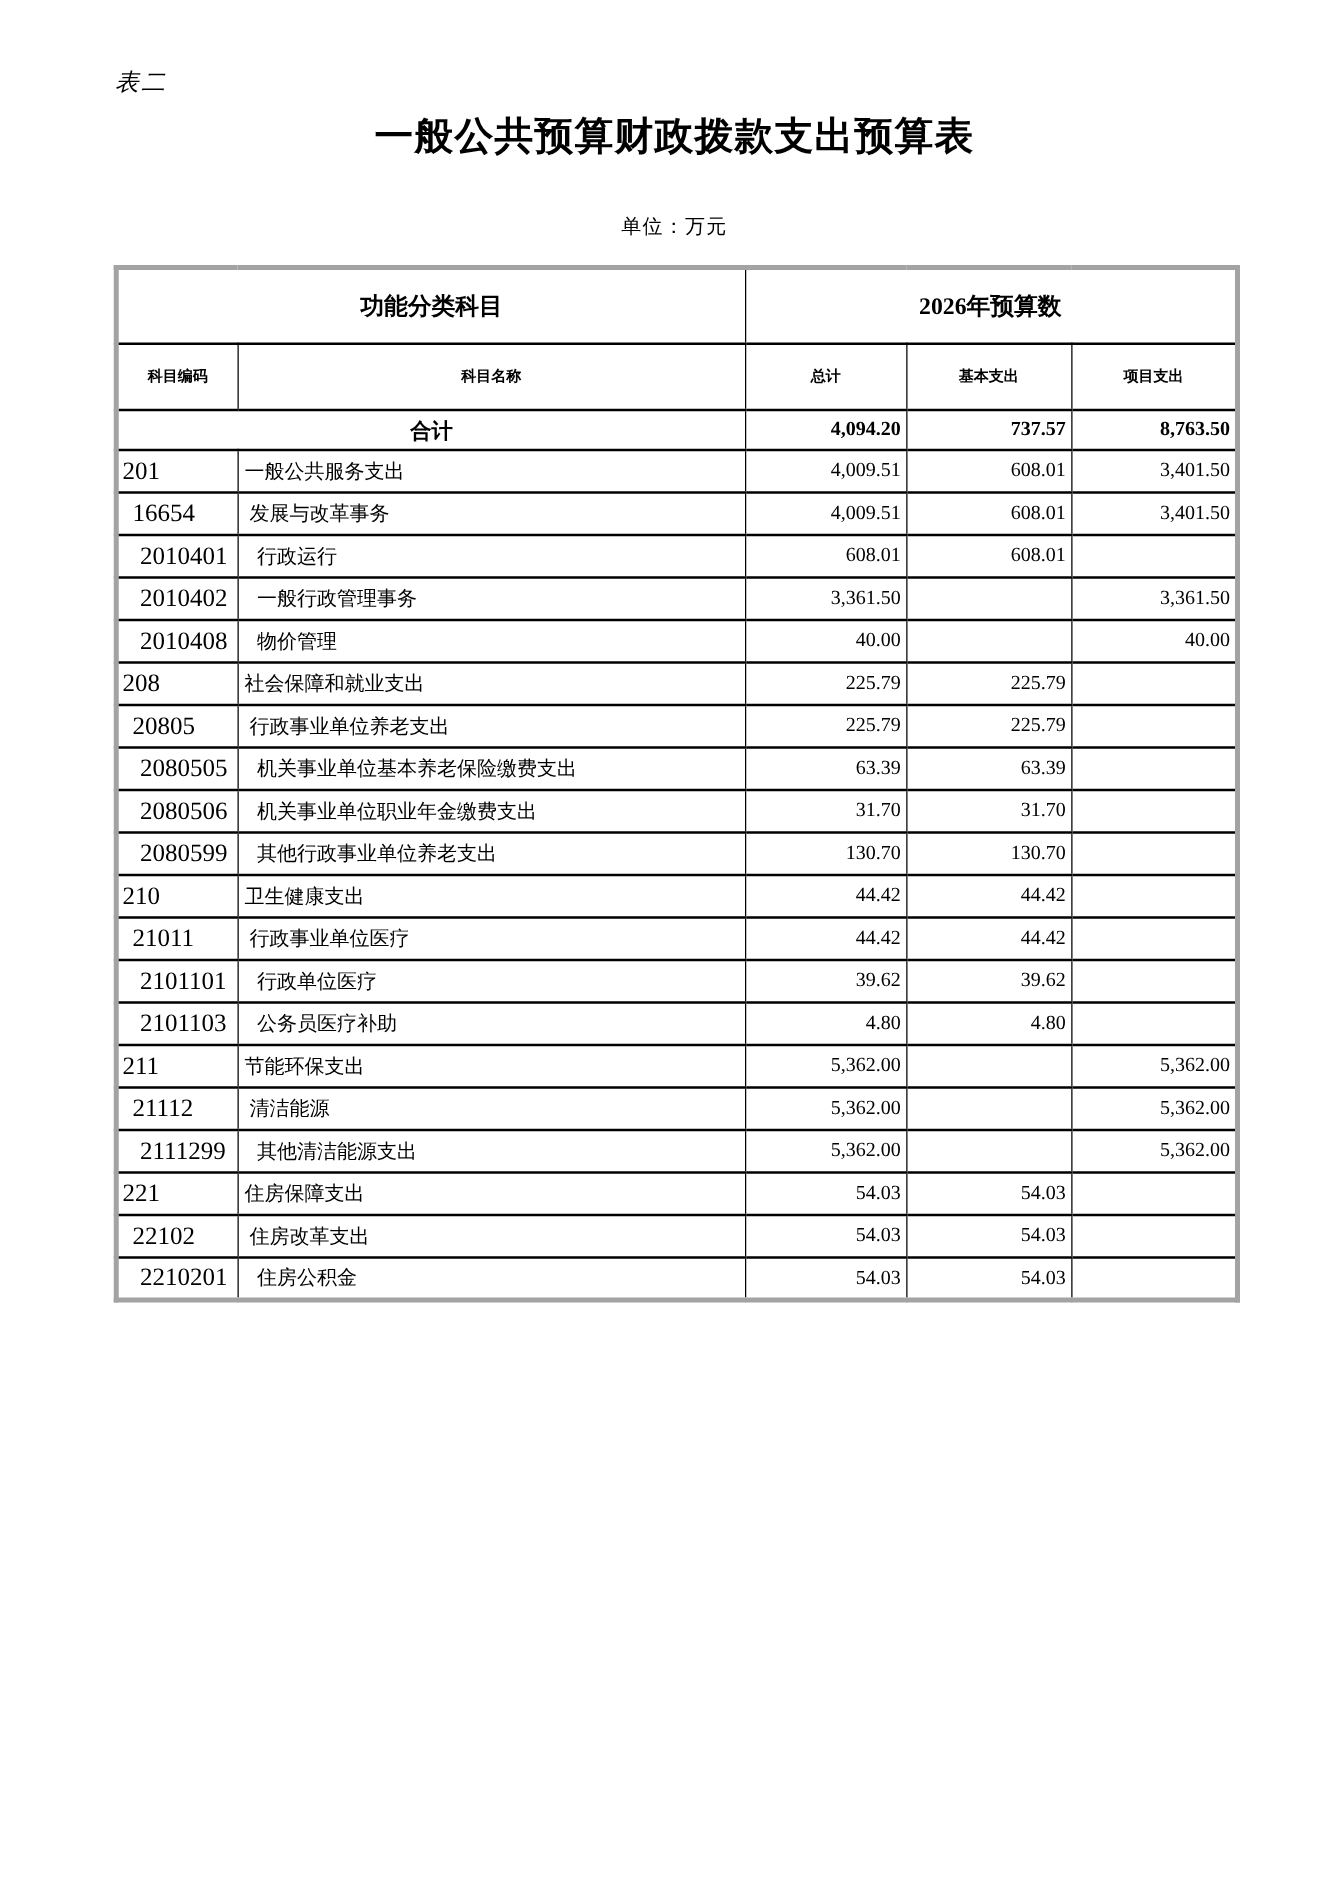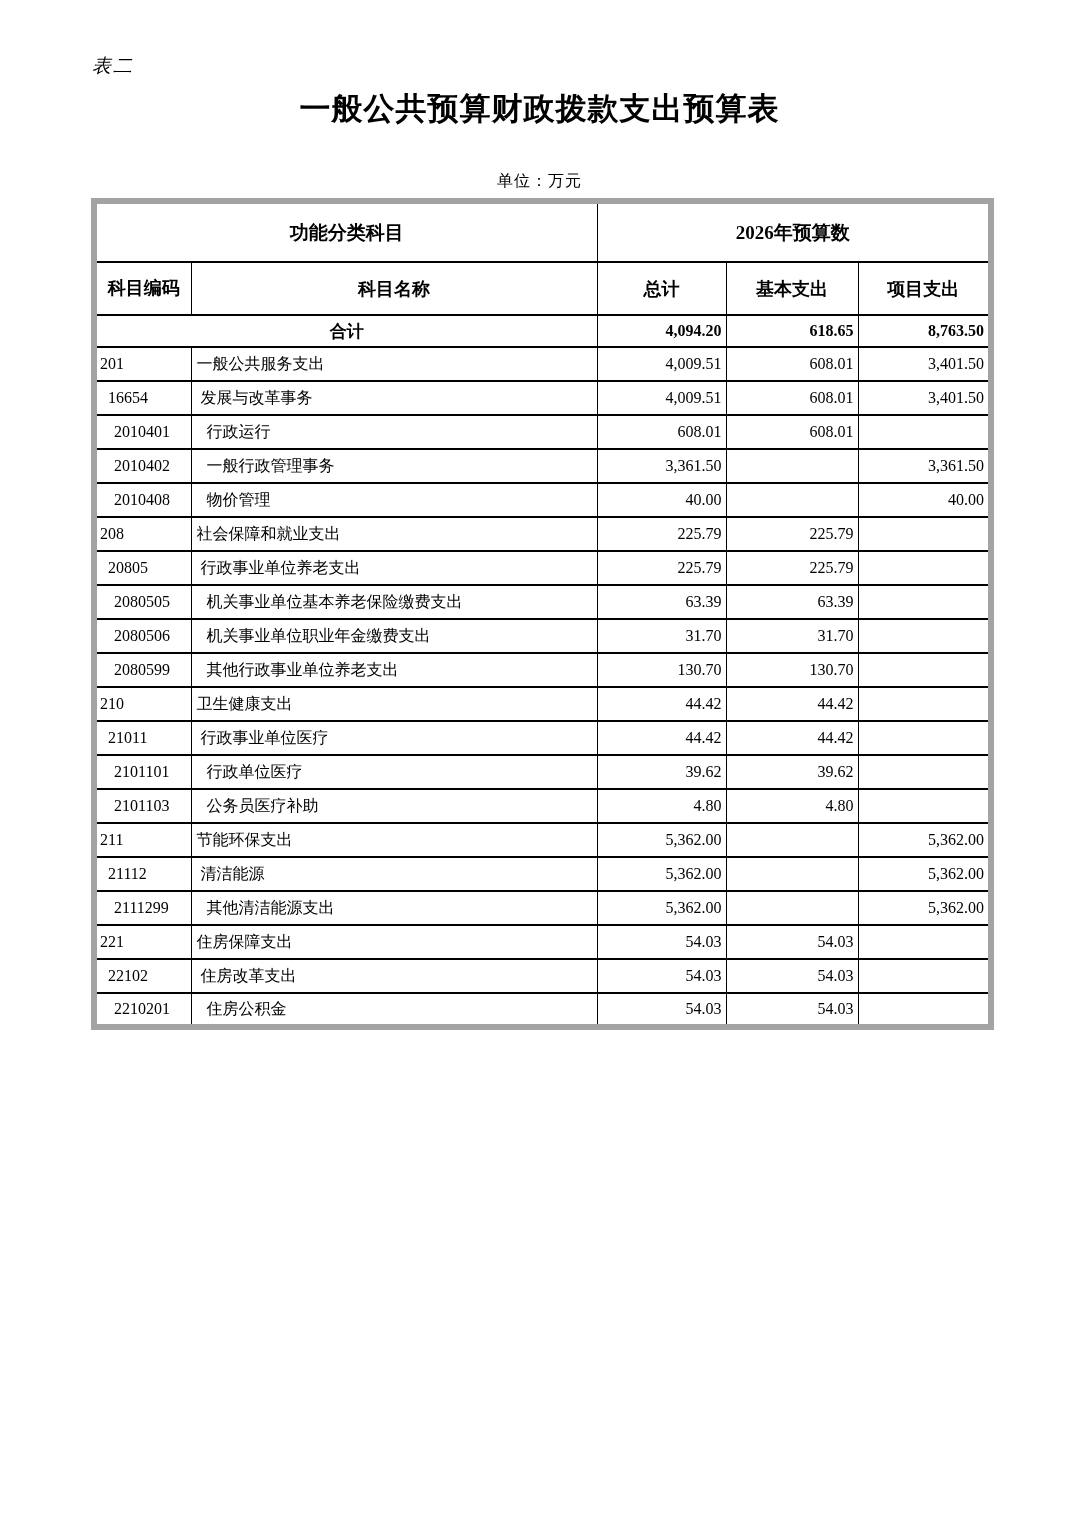--- a/index.html
+++ b/index.html
@@ -39,25 +39,25 @@
     left: 91px;
     top: 171px;
     width: 897px;
     text-align: center;
     font-size: 16px;
     letter-spacing: 1px;
   }
   table.budget {
     position: absolute;
     left: 91px;
-    top: 198px;
+    top: 212px;
     width: 897px;
     border-collapse: collapse;
     table-layout: fixed;
-    border: 6px solid #a3a3a3;
+    border: 4px solid #a3a3a3;
   }
   table.budget th,
   table.budget td {
     border-left: 1px solid #000;
     border-right: 1px solid #000;
     border-top: 2px solid #000;
     border-bottom: 2px solid #000;
     overflow: hidden;
     vertical-align: middle;
   }
@@ -67,36 +67,36 @@
   col.c-basic { width: 132px; }
   col.c-project { width: 133px; }
 
   tr.head-group { height: 61px; }
   tr.head-cols { height: 53px; }
   tr.head-group th, tr.head-cols th {
     font-size: 19px;
     font-weight: bold;
     text-align: center;
   }
-  tr.head-cols th { font-size: 18px; text-align: center; }
+  tr.head-cols th { font-size: 12px; text-align: center; }
   .code-head-inner {
     display: inline-block;
     max-width: 72px;
     word-break: break-all;
     line-height: 1.3;
   }
   tr.total-row { height: 32px; }
   tr.total-row td { font-weight: bold; }
   td.total-label {
     text-align: center;
     font-size: 17px;
   }
   tr.data-row { height: 34px; }
   td.cell-code {
-    font-size: 16px;
+    font-size: 20px;
     text-align: left;
   }
   td.cell-name {
     font-size: 16px;
     text-align: left;
   }
   td.cell-num {
     font-size: 16px;
     text-align: right;
     padding-right: 4px;
@@ -140,21 +140,21 @@
         <th>科目名称</th>
         <th>总计</th>
         <th>基本支出</th>
         <th>项目支出</th>
       </tr>
     </thead>
     <tbody id="tbody">
       <tr class="total-row">
         <td colspan="2" class="total-label">合计</td>
         <td class="cell-num">4,094.20</td>
-        <td class="cell-num">618.65</td>
+        <td class="cell-num">737.57</td>
         <td class="cell-num">8,763.50</td>
       </tr>
 
     <tr class="data-row lv1">
           <td class="cell-code">201</td>
           <td class="cell-name">一般公共服务支出</td>
           <td class="cell-num">4,009.51</td>
           <td class="cell-num">608.01</td>
           <td class="cell-num">3,401.50</td>
         </tr>

